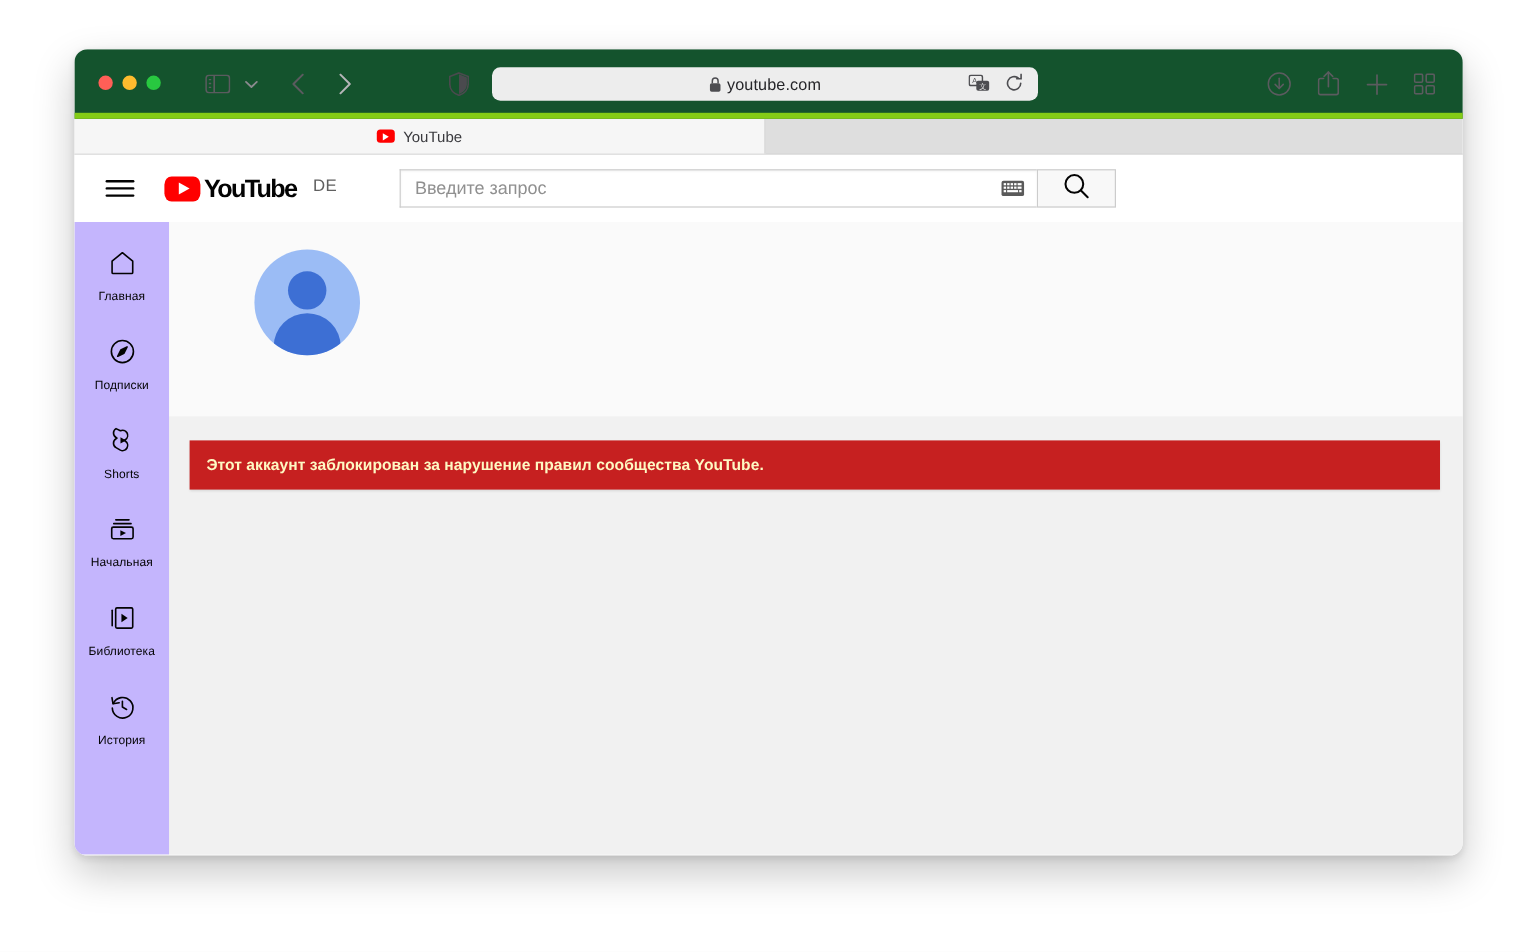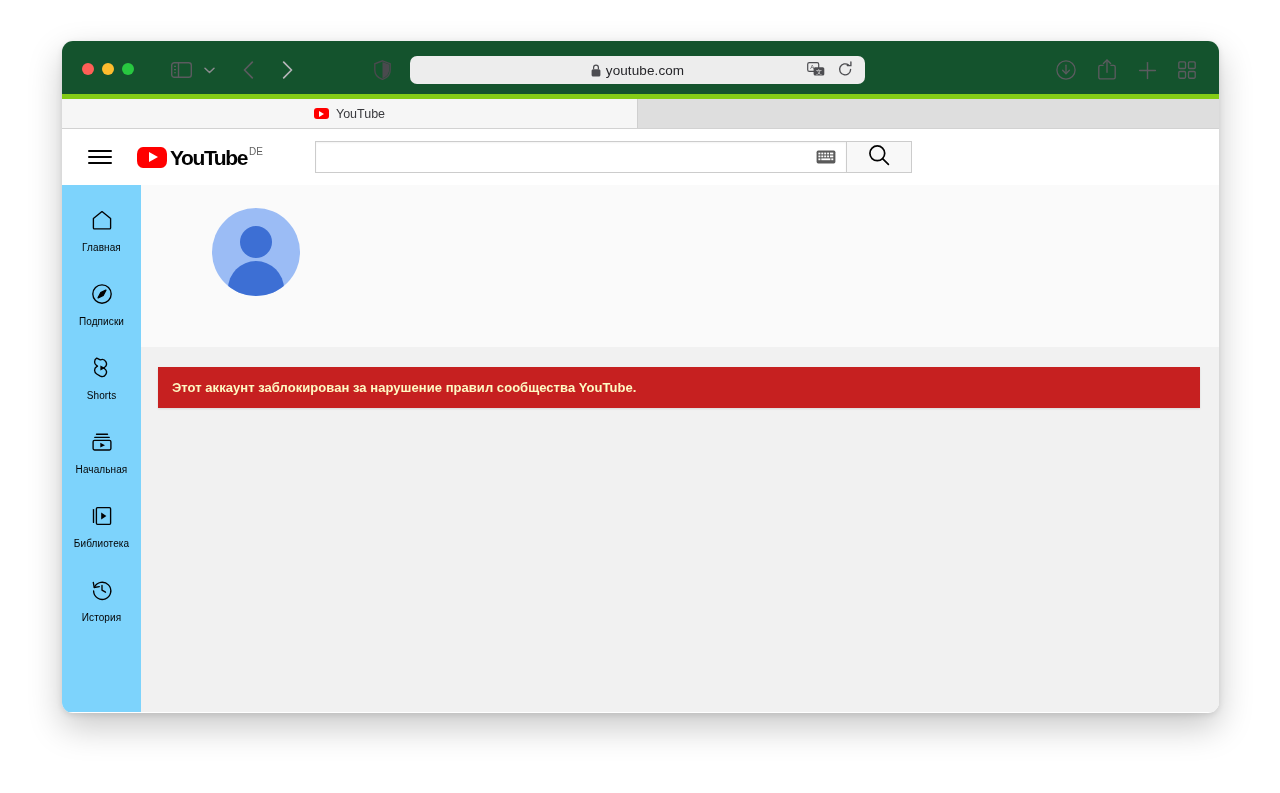--- a/index.html
+++ b/index.html
@@ -145,22 +145,22 @@
   #yt-wordmark {
     font-family: "Liberation Sans", sans-serif;
     font-weight: bold;
     font-size: 21px;
     letter-spacing: -1.4px;
     color: #030303;
     margin-left: 3px;
     line-height: 25px;
   }
   #yt-country {
-    font-size: 10px; color: #606060;
-    margin-left: 2px; margin-top: 1px;
+    font-size: 14px; color: #606060;
+    margin-left: 14px; margin-top: 1px;
     letter-spacing: 0.2px;
   }
 
   #search-form {
     display: flex; align-items: stretch;
     margin-left: 52px;
     height: 32px;
   }
   #search-input-wrap {
     position: relative;
@@ -211,21 +211,21 @@
     font-size: 14px; font-weight: bold;
     letter-spacing: 0.6px;
     cursor: pointer;
   }
 
   
   #body-row { display: flex; height: 527px; }
 
   #sidebar {
     width: 79px;
-    background: #7dd3fc;
+    background: #c4b5fd;
     padding-top: 8px;
     flex-shrink: 0;
   }
   .sb-item {
     height: 74px;
     display: flex; flex-direction: column;
     align-items: center; justify-content: center;
     gap: 6px;
     cursor: pointer;
   }
@@ -398,20 +398,21 @@
       </div>
 
       <div id="yt-logo">
         <span class="yt-play"></span>
         <span id="yt-wordmark">YouTube</span>
         <span id="yt-country">DE</span>
       </div>
 
       <div id="search-form">
         <div id="search-input-wrap">
+          <input id="search-input" type="text" placeholder="Введите запрос" style="">
           <span id="keyboard-icon">
             <svg width="20" height="14" viewBox="0 0 20 14">
               <rect x="0.6" y="0.6" width="18.8" height="12.8" rx="1.6" fill="#5a5a5a"></rect>
               <g fill="#ffffff">
                 <rect x="2.4" y="2.6" width="2" height="1.8"></rect>
                   <rect x="5.3" y="2.6" width="2" height="1.8"></rect>
                 <rect x="8.2" y="2.6" width="2" height="1.8"></rect>
                   <rect x="11.1" y="2.6" width="2" height="1.8"></rect>
                 <rect x="14" y="2.6" width="3.3" height="1.8"></rect>
                 <rect x="2.4" y="5.5" width="2" height="1.8"></rect>

